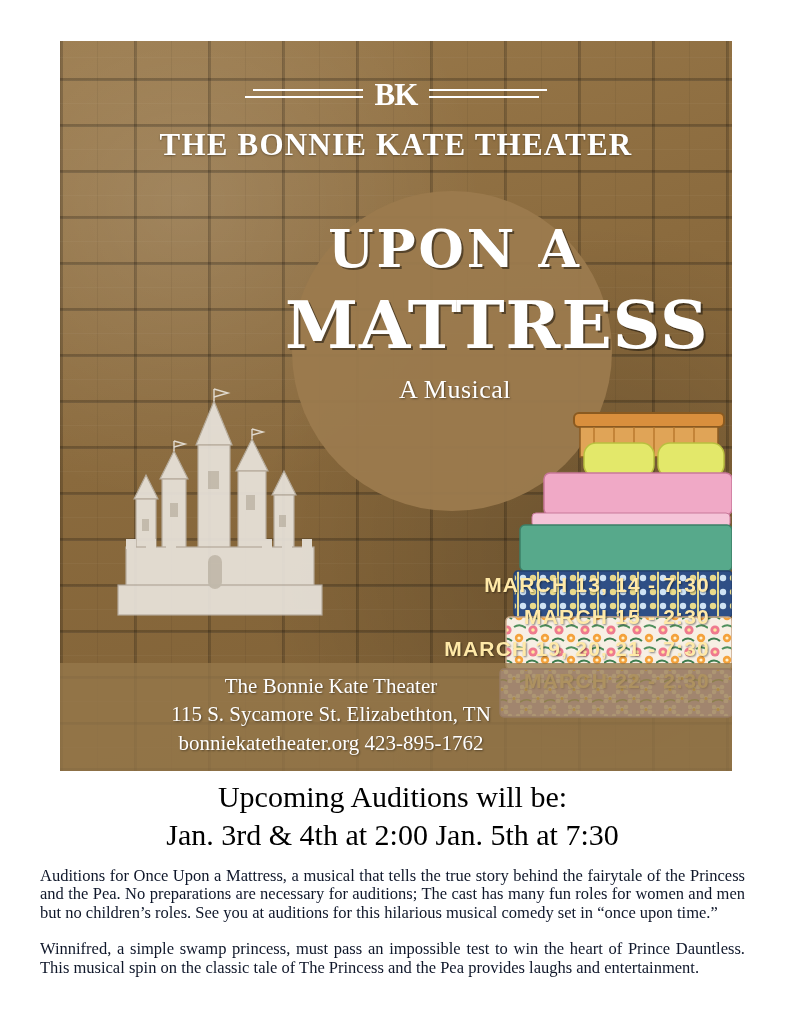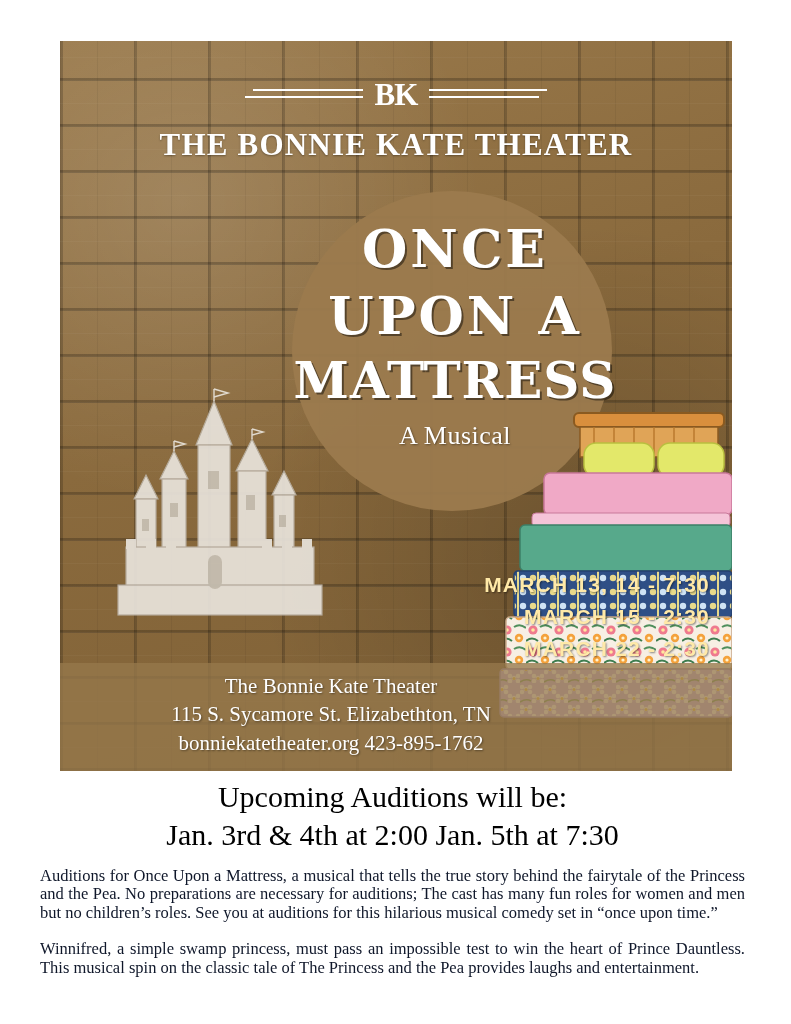--- a/index.html
+++ b/index.html
@@ -134,21 +134,21 @@
   }
   .show-title .line {
     font-family: "DejaVu Serif", serif;
     font-weight: bold;
     font-size: 52px;
     line-height: 1.28;
     letter-spacing: 3px;
     text-shadow: 2px 2px 0 rgba(0,0,0,.45);
     white-space: nowrap;
   }
-  .show-title .line.l3 { font-size: 50px; letter-spacing: 1px; }
+  .show-title .line.l3 { font-size: 66px; letter-spacing: 1px; }
   .subtitle {
     font-family: "Liberation Serif", serif;
     font-size: 26px;
     color: #ffffff;
     margin-top: 8px;
     letter-spacing: .5px;
     text-shadow: 1px 1px 2px rgba(0,0,0,.4);
   }
 
   
@@ -310,21 +310,20 @@
           <path d="M102 10 L116 14 L102 18"></path>
         <path d="M140 60 L140 50"></path>
           <path d="M140 50 L151 53 L140 56"></path>
         <path d="M62 72 L62 62"></path>
           <path d="M62 62 L73 65 L62 68"></path>
       </g>
     </svg>
   </div>
 
   <div class="show-title">
-    <div class="line l1">ONCE</div>
     <div class="line l2">UPON  A</div>
     <div class="line l3">MATTRESS</div>
     <div class="subtitle">A Musical</div>
   </div>
 
   <div class="bed">
     <svg width="290" height="320" viewBox="0 0 290 320" xmlns="http://www.w3.org/2000/svg" aria-hidden="true">
       <defs>
         <pattern id="tapestry" width="20" height="14" patternUnits="userSpaceOnUse">
           <rect width="20" height="14" fill="#2f4f86"></rect>
@@ -382,20 +381,21 @@
       <rect x="72" y="122" width="212" height="46" rx="5" fill="#57a98b" stroke="#3d7f67" stroke-width="1.5"></rect>
       <rect x="66" y="168" width="218" height="46" rx="4" fill="url(#tapestry)" stroke="#24406f" stroke-width="1.5"></rect>
       <rect x="58" y="214" width="226" height="52" rx="4" fill="url(#floral)" stroke="#c9a98a" stroke-width="1.5"></rect>
       <rect x="52" y="266" width="232" height="48" rx="4" fill="url(#daisy)" stroke="#9b86bb" stroke-width="1.5"></rect>
     </svg>
   </div>
 
   <div class="dates">
     <div class="date-line">MARCH  13, 14 - 7:30</div>
     <div class="date-line">MARCH  15 - 2:30</div>
+    <div class="date-line">MARCH 19, 20, 21 - 7:30</div>
     <div class="date-line">MARCH 22 - 2:30</div>
   </div>
 
   <div class="venue-scrim"></div>
 
   <div class="venue">
     <div>The Bonnie Kate Theater</div>
     <div>115 S. Sycamore St. Elizabethton, TN</div>
     <div>bonniekatetheater.org 423-895-1762</div>
   </div>

